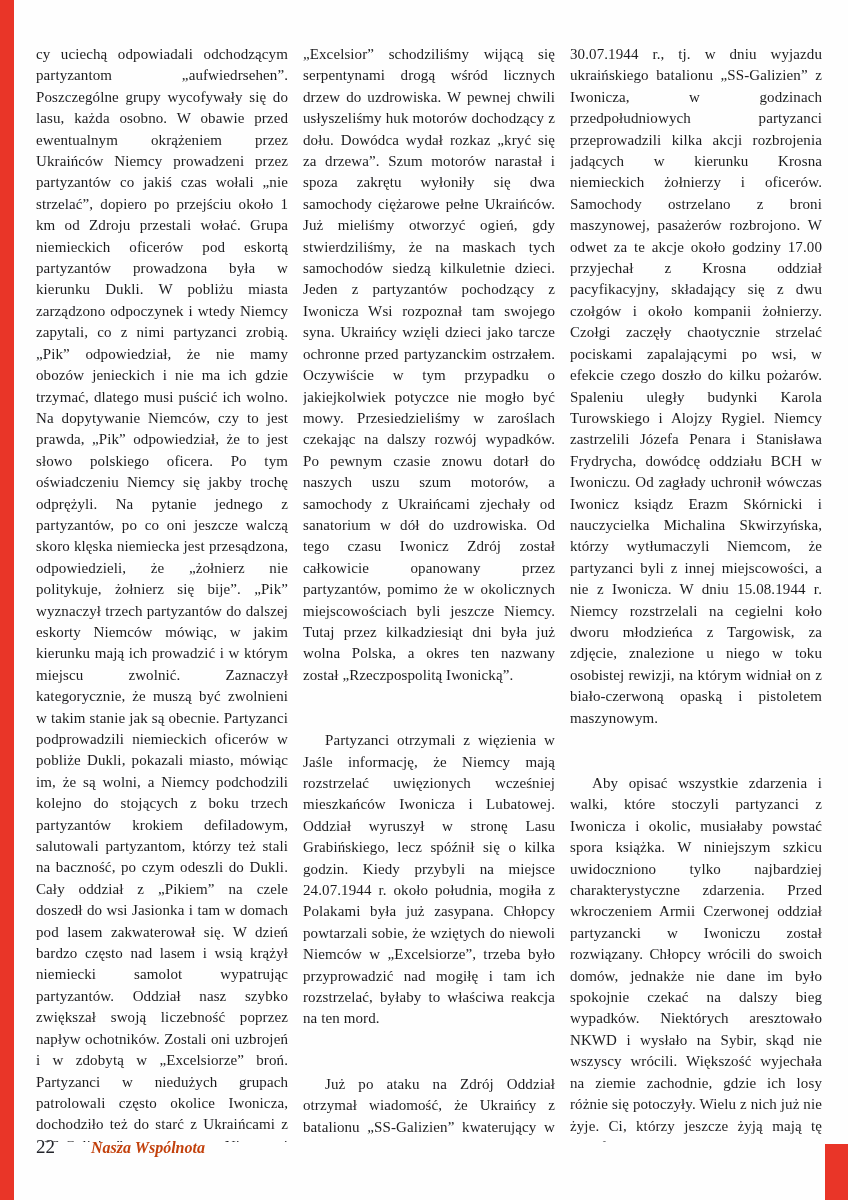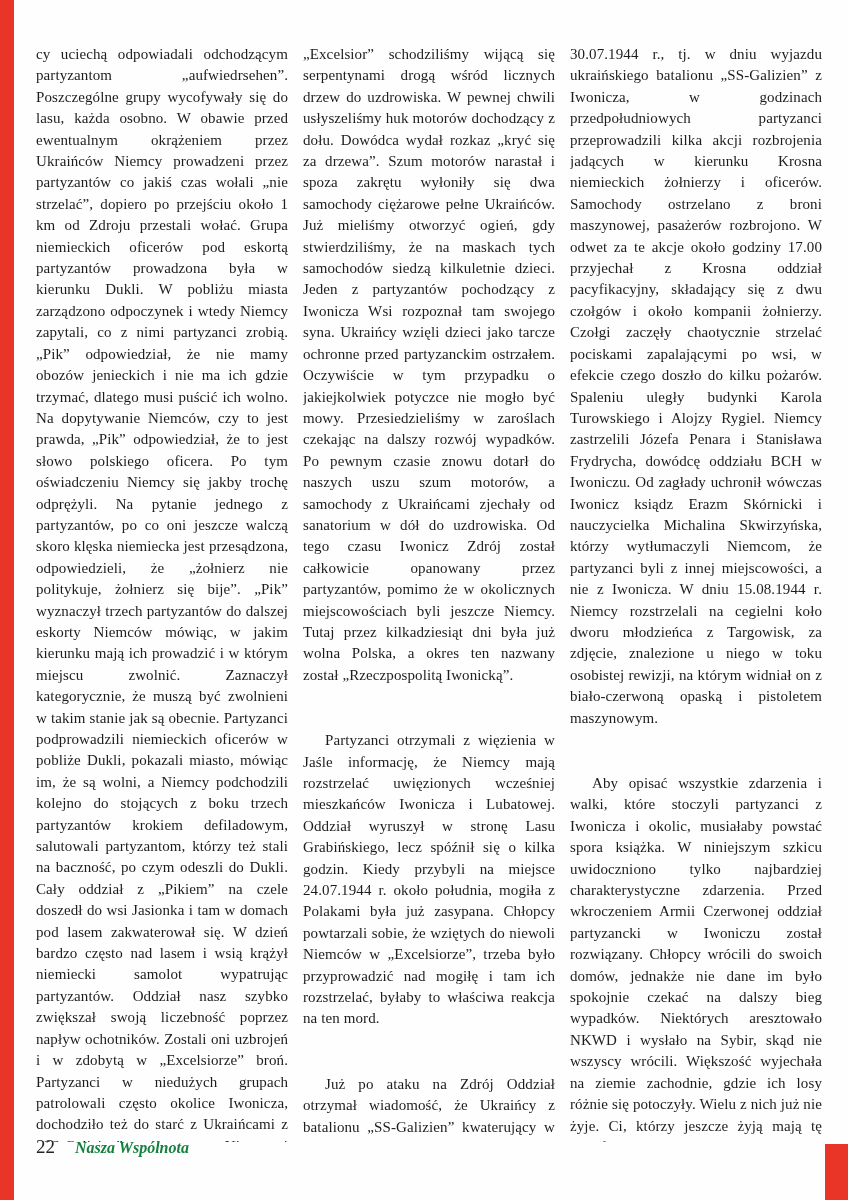--- a/index.html
+++ b/index.html
@@ -40,31 +40,31 @@
     letter-spacing: 0.1px;
   }
   .column p { text-align: justify; }
   .column p.indent { text-indent: 22px; margin-top: 44px; }
   .footer {
     position: absolute;
     left: 36px; top: 1136px;
     width: 500px;
     display: flex;
     align-items: baseline;
-    gap: 20px;
+    gap: 36px;
   }
   .page-number {
     font-size: 19px;
     color: #22242a;
   }
   .journal-title {
     font-size: 16px;
     font-weight: bold;
     font-style: italic;
-    color: #15803d;
+    color: #c2410c;
   }
 </style>
 </head>
 <body>
 
 <div class="page">
 
   <div class="red-stripe" style="background: rgb(233, 53, 40);"></div>
   <div class="red-corner" style="background: rgb(233, 53, 40);"></div>
 

